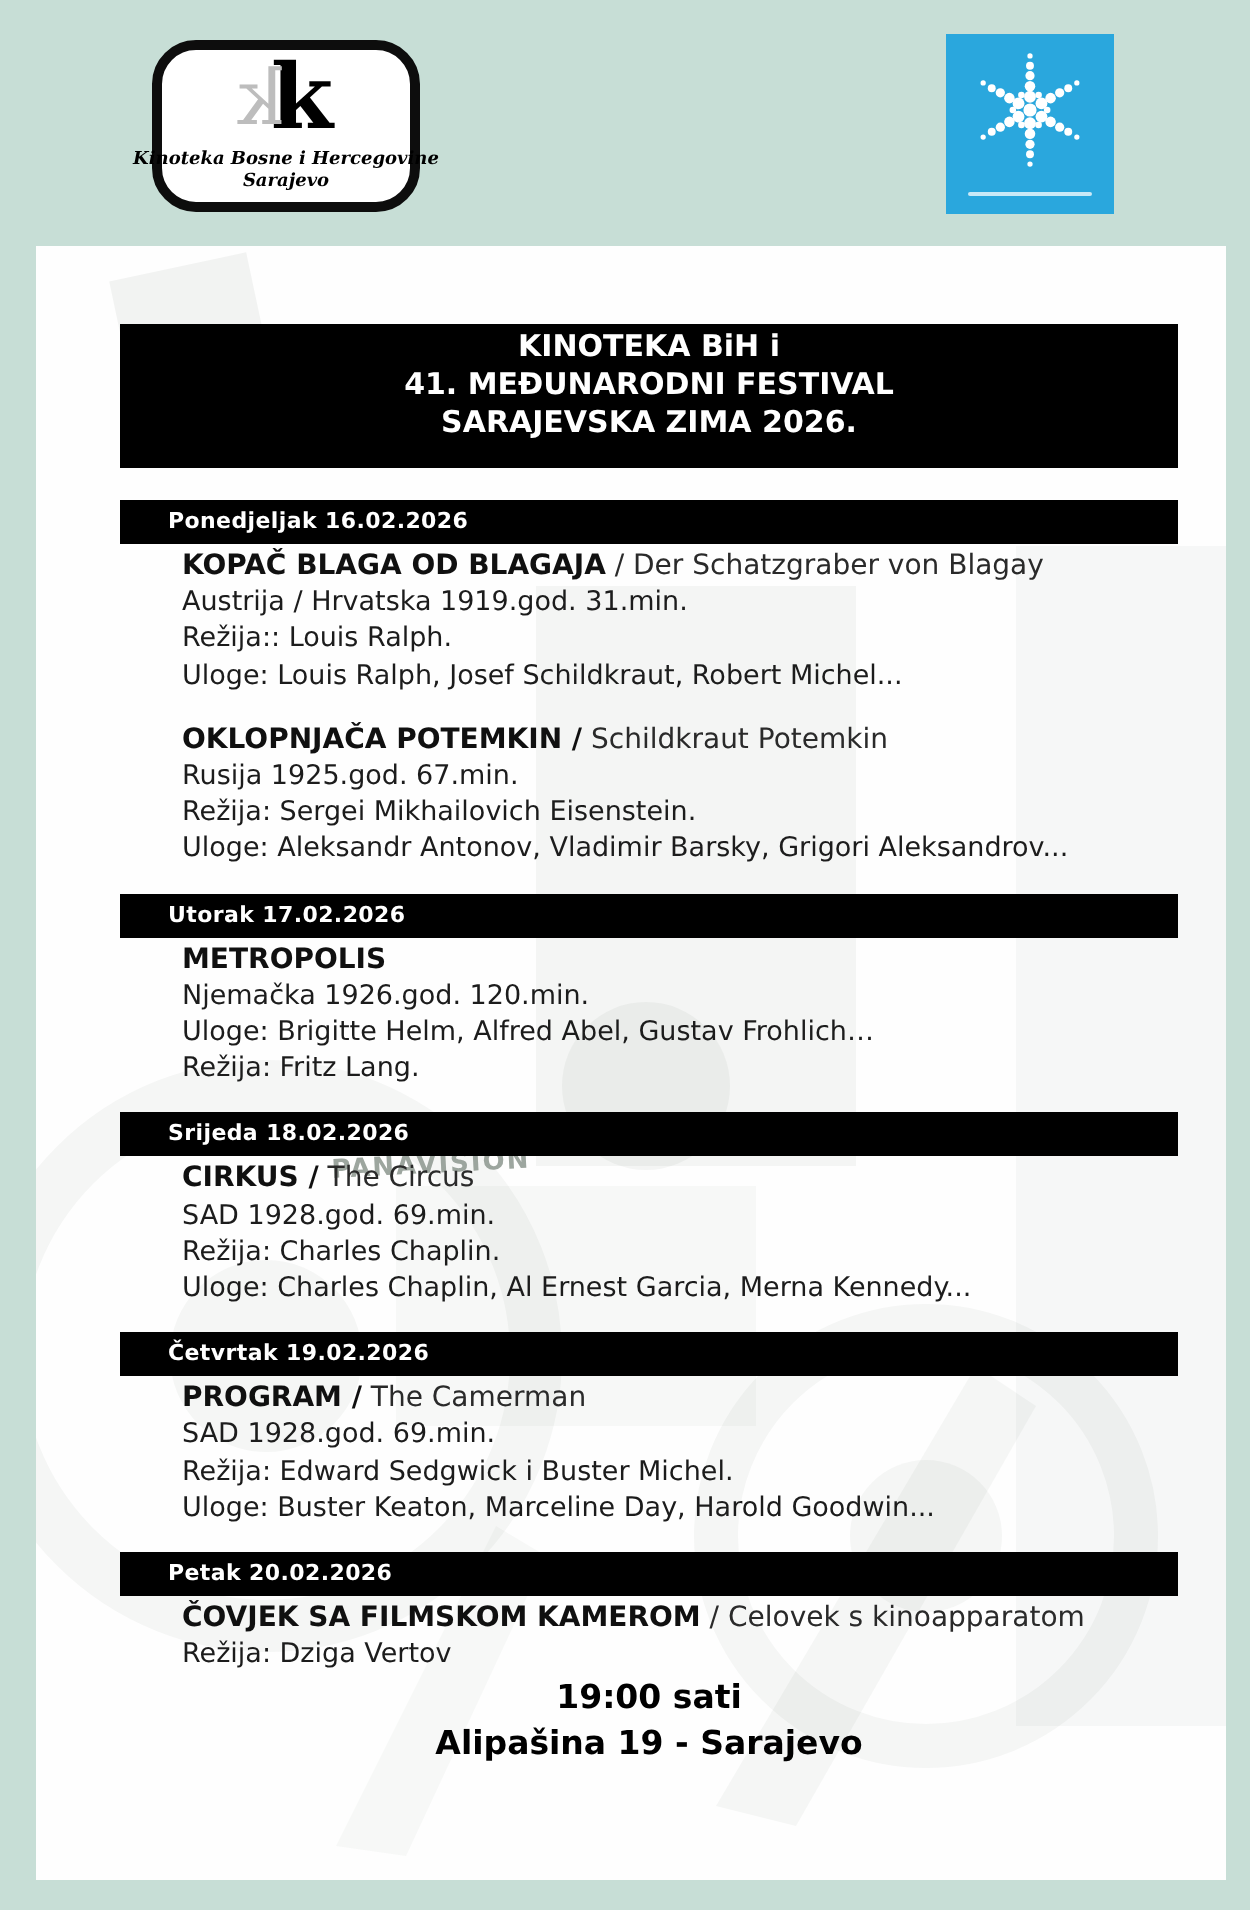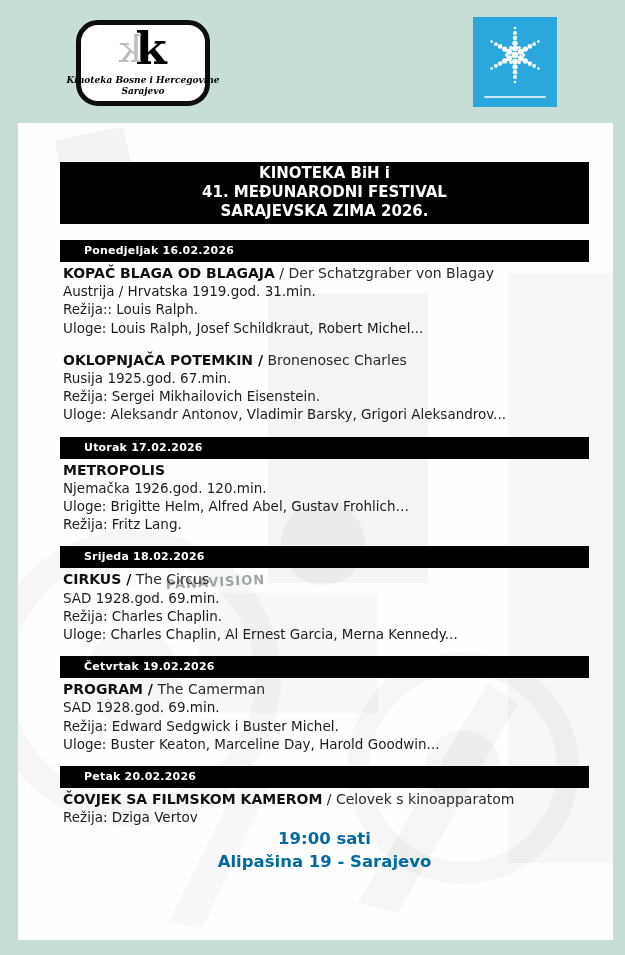--- a/index.html
+++ b/index.html
@@ -26,36 +26,36 @@
   .festival-caption{width:62px;height:2px;background:rgba(255,255,255,.75);
     margin-top:10px;border-radius:1px;}
 
   
   .panel{position:absolute;left:18px;top:123px;width:595px;height:817px;
     background:#fefefe;overflow:hidden;}
   .watermark{position:absolute;left:0;top:0;width:595px;height:817px;pointer-events:none;}
   .content{position:relative;padding:39px 24px 0 42px;}
 
   .bar{background:#000;color:#fff;font-weight:bold;}
-  .banner{text-align:center;font-size:15px;line-height:19px;padding:2px 0 3px 0;}
+  .banner{text-align:center;font-size:15px;line-height:19px;padding:2px 0 13px 0;}
   .banner.mb{margin-bottom:16px;}
 
   .day-section{margin-top:13px;}
   .day-section.first{margin-top:16px;}
   .day-bar{font-size:11px;line-height:22px;height:22px;padding-left:24px;
     letter-spacing:.2px;}
   .film{margin-top:2px;}
   .film + .film{margin-top:14px;}
   .line{font-size:13.5px;line-height:18.2px;color:#1c1c1c;padding-left:3px;
-    white-space:nowrap;}
+    white-space:nowrap;margin-left:28px;}
   .title-line{font-size:14px;color:#2a2a2a;}
   .t-bold{font-weight:bold;color:#101010;}
 
   .footer{text-align:center;font-weight:bold;font-size:16.5px;line-height:23px;
-    color:#0369a1;margin-top:1px;}
+    color:#000000;margin-top:1px;}
 </style>
 </head>
 <body>
 
 <div>
 
   <div class="logo-kinoteka">
     <div class="kk">
       <span class="k-ghost">k</span>
       <span class="k-solid">k</span>
@@ -139,21 +139,21 @@
 
       <section class="day-section first">
         <div class="bar day-bar">Ponedjeljak 16.02.2026</div>
         <div class="film">
           <div class="line title-line"><span class="t-bold">KOPAČ BLAGA OD BLAGAJA</span><span> / Der Schatzgraber von Blagay</span></div>
           <div class="line">Austrija / Hrvatska 1919.god. 31.min.</div>
           <div class="line">Režija:: Louis Ralph.</div>
           <div class="line">Uloge: Louis Ralph, Josef Schildkraut, Robert Michel...</div>
         </div>
         <div class="film">
-          <div class="line title-line"><span class="t-bold">OKLOPNJAČA POTEMKIN /</span><span> Bronenosec Charles</span></div>
+          <div class="line title-line"><span class="t-bold">OKLOPNJAČA POTEMKIN /</span><span> Schildkraut Potemkin</span></div>
           <div class="line">Rusija 1925.god. 67.min.</div>
           <div class="line">Režija: Sergei Mikhailovich Eisenstein.</div>
           <div class="line">Uloge: Aleksandr Antonov, Vladimir Barsky, Grigori Aleksandrov...</div>
         </div>
       </section>
 
       <section class="day-section">
         <div class="bar day-bar">Utorak 17.02.2026</div>
         <div class="film">
           <div class="line title-line"><span class="t-bold">METROPOLIS</span><span></span></div>

